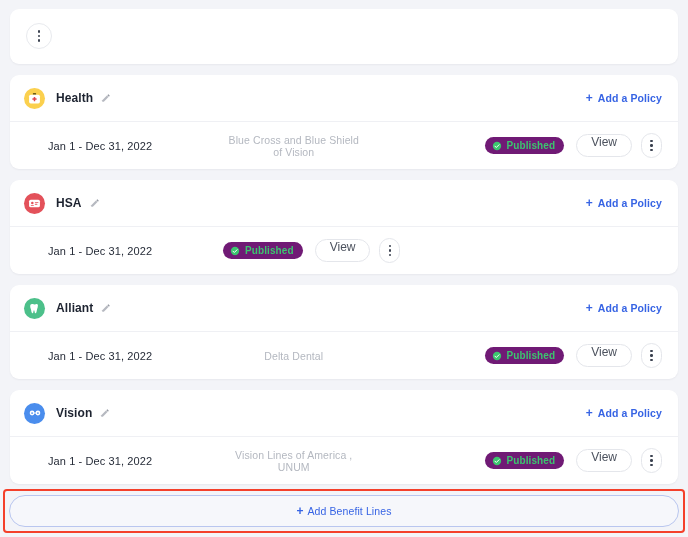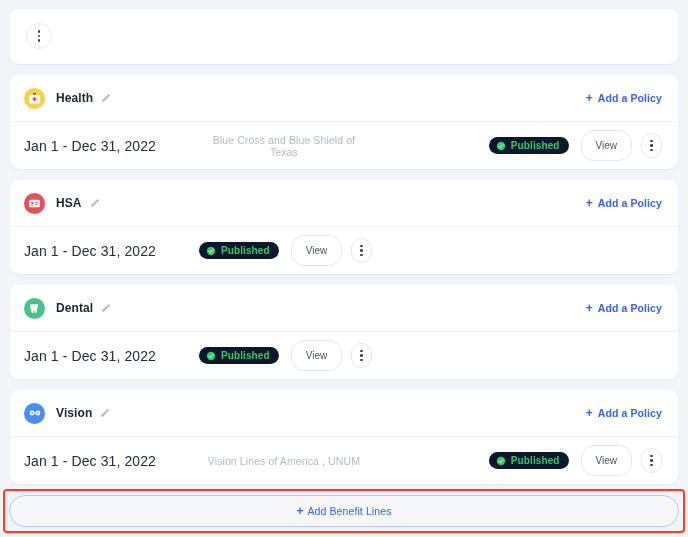--- a/index.html
+++ b/index.html
@@ -57,35 +57,35 @@
   .spacer { flex: 1 1 auto; }
   .add-policy {
     display: flex; align-items: center; gap: 5px;
     font-size: 10.5px; color: #3764e4; font-weight: bold;
     cursor: pointer; letter-spacing: .1px;
   }
   .plus-glyph { font-size: 12px; line-height: 10px; font-weight: bold; color: #3764e4; }
 
   
   .policy-row { height: 47px; display: flex; align-items: center; padding: 0 16px 0 14px; }
-  .p-dates { font-size: 14px; color: #262c38; width: 175px; flex: 0 0 auto; letter-spacing: .1px; }
+  .p-dates { font-size: 11px; color: #262c38; width: 175px; flex: 0 0 auto; letter-spacing: .1px; margin-left: 24px; }
   .p-carrier {
     flex: 1 1 auto; text-align: center; font-size: 10.5px; color: #b4b8c0;
     letter-spacing: .1px; padding-right: 120px;
   }
   .status-pill {
     display: flex; align-items: center; gap: 5px;
-    background: #0f172a; border-radius: 11px; padding: 3px 9px 3px 7px;
+    background: #701a75; border-radius: 11px; padding: 3px 9px 3px 7px;
     flex: 0 0 auto; margin-right: 12px;
   }
   .status-pill span { font-size: 10px; color: #3cc46f; font-weight: bold; letter-spacing: .1px; }
   .view-btn {
     border: 1px solid #e4e6eb; border-radius: 13px; background: #fff;
-    height: 31px; padding: 0 14px; display: flex; align-items: center;
-    font-size: 10px; color: #4c525e; cursor: pointer; flex: 0 0 auto; margin-right: 9px;
+    height: 23px; padding: 0 14px; display: flex; 
+    font-size: 12px; color: #4c525e; cursor: pointer; flex: 0 0 auto; margin-right: 9px;
   }
   .row-kebab {
     width: 21px; height: 25px; border: 1px solid #e4e6eb; border-radius: 11px;
     background: #fff; display: flex; flex-direction: column; align-items: center;
     justify-content: center; gap: 2px; cursor: pointer; flex: 0 0 auto;
   }
   .row-kebab i { width: 2.5px; height: 2.5px; border-radius: 50%; background: #3b4250; display: block; }
 
   
   .add-lines-wrap {
@@ -131,21 +131,21 @@
             </svg>
           </div>
           <div class="spacer"></div>
           <div class="add-policy">
             <span class="plus-glyph">+</span>
             <span>Add a Policy</span>
           </div>
         </div>
         <div class="policy-row">
           <div class="p-dates">Jan 1 - Dec 31, 2022</div>
-          <div class="p-carrier">Blue Cross and Blue Shield of Texas</div>
+          <div class="p-carrier">Blue Cross and Blue Shield of Vision</div>
           <div class="status-pill">
             <span style="display: flex;">
               <svg width="10" height="10" viewBox="0 0 24 24">
                 <circle cx="12" cy="12" r="10" fill="#3cc46f"></circle>
                 <path d="M7 12.3l3.3 3.3L17 8.9" stroke="#ffffff" stroke-width="2.4" fill="none" stroke-linecap="round" stroke-linejoin="round"></path>
               </svg>
             </span>
             <span>Published</span>
           </div>
           <div class="view-btn">
@@ -203,35 +203,36 @@
           </div>
         </div>
       </div>
       <div class="card">
         <div class="benefit-head">
           <div class="bicon" style="background: rgb(76, 192, 138);">
             <svg width="12" height="13" viewBox="0 0 24 24">
               <path d="M6 3c-2.2 0-3.6 1.8-3.6 4.4 0 2.6 1 4.2 1.6 6.4.5 1.8.5 3.6 1 5.4.3 1.3 1 2.2 1.9 2.2 1.1 0 1.5-1.1 1.8-2.6.3-1.6.5-3.4 1.3-3.4s1 1.8 1.3 3.4c.3 1.5.7 2.6 1.8 2.6.9 0 1.6-.9 1.9-2.2.5-1.8.5-3.6 1-5.4.6-2.2 1.6-3.8 1.6-6.4C18.6 4.8 17.2 3 15 3c-1.6 0-2.3.9-3 .9S7.6 3 6 3z" fill="#ffffff"></path>
             </svg>
           </div>
-          <div class="btitle">Dental</div>
+          <div class="btitle">Alliant</div>
           <div class="pencil">
             <svg width="10" height="10" viewBox="0 0 24 24">
               <path d="M3 17.2V21h3.8L18 9.8 14.2 6 3 17.2z" fill="#b6b9c0"></path>
               <path d="M20.7 7.1c.4-.4.4-1 0-1.4l-2.4-2.4c-.4-.4-1-.4-1.4 0l-1.8 1.8L18.9 8.9l1.8-1.8z" fill="#989ca5"></path>
             </svg>
           </div>
           <div class="spacer"></div>
           <div class="add-policy">
             <span class="plus-glyph">+</span>
             <span>Add a Policy</span>
           </div>
         </div>
         <div class="policy-row">
           <div class="p-dates">Jan 1 - Dec 31, 2022</div>
+          <div class="p-carrier">Delta Dental</div>
           <div class="status-pill">
             <span style="display: flex;">
               <svg width="10" height="10" viewBox="0 0 24 24">
                 <circle cx="12" cy="12" r="10" fill="#3cc46f"></circle>
                 <path d="M7 12.3l3.3 3.3L17 8.9" stroke="#ffffff" stroke-width="2.4" fill="none" stroke-linecap="round" stroke-linejoin="round"></path>
               </svg>
             </span>
             <span>Published</span>
           </div>
           <div class="view-btn">

